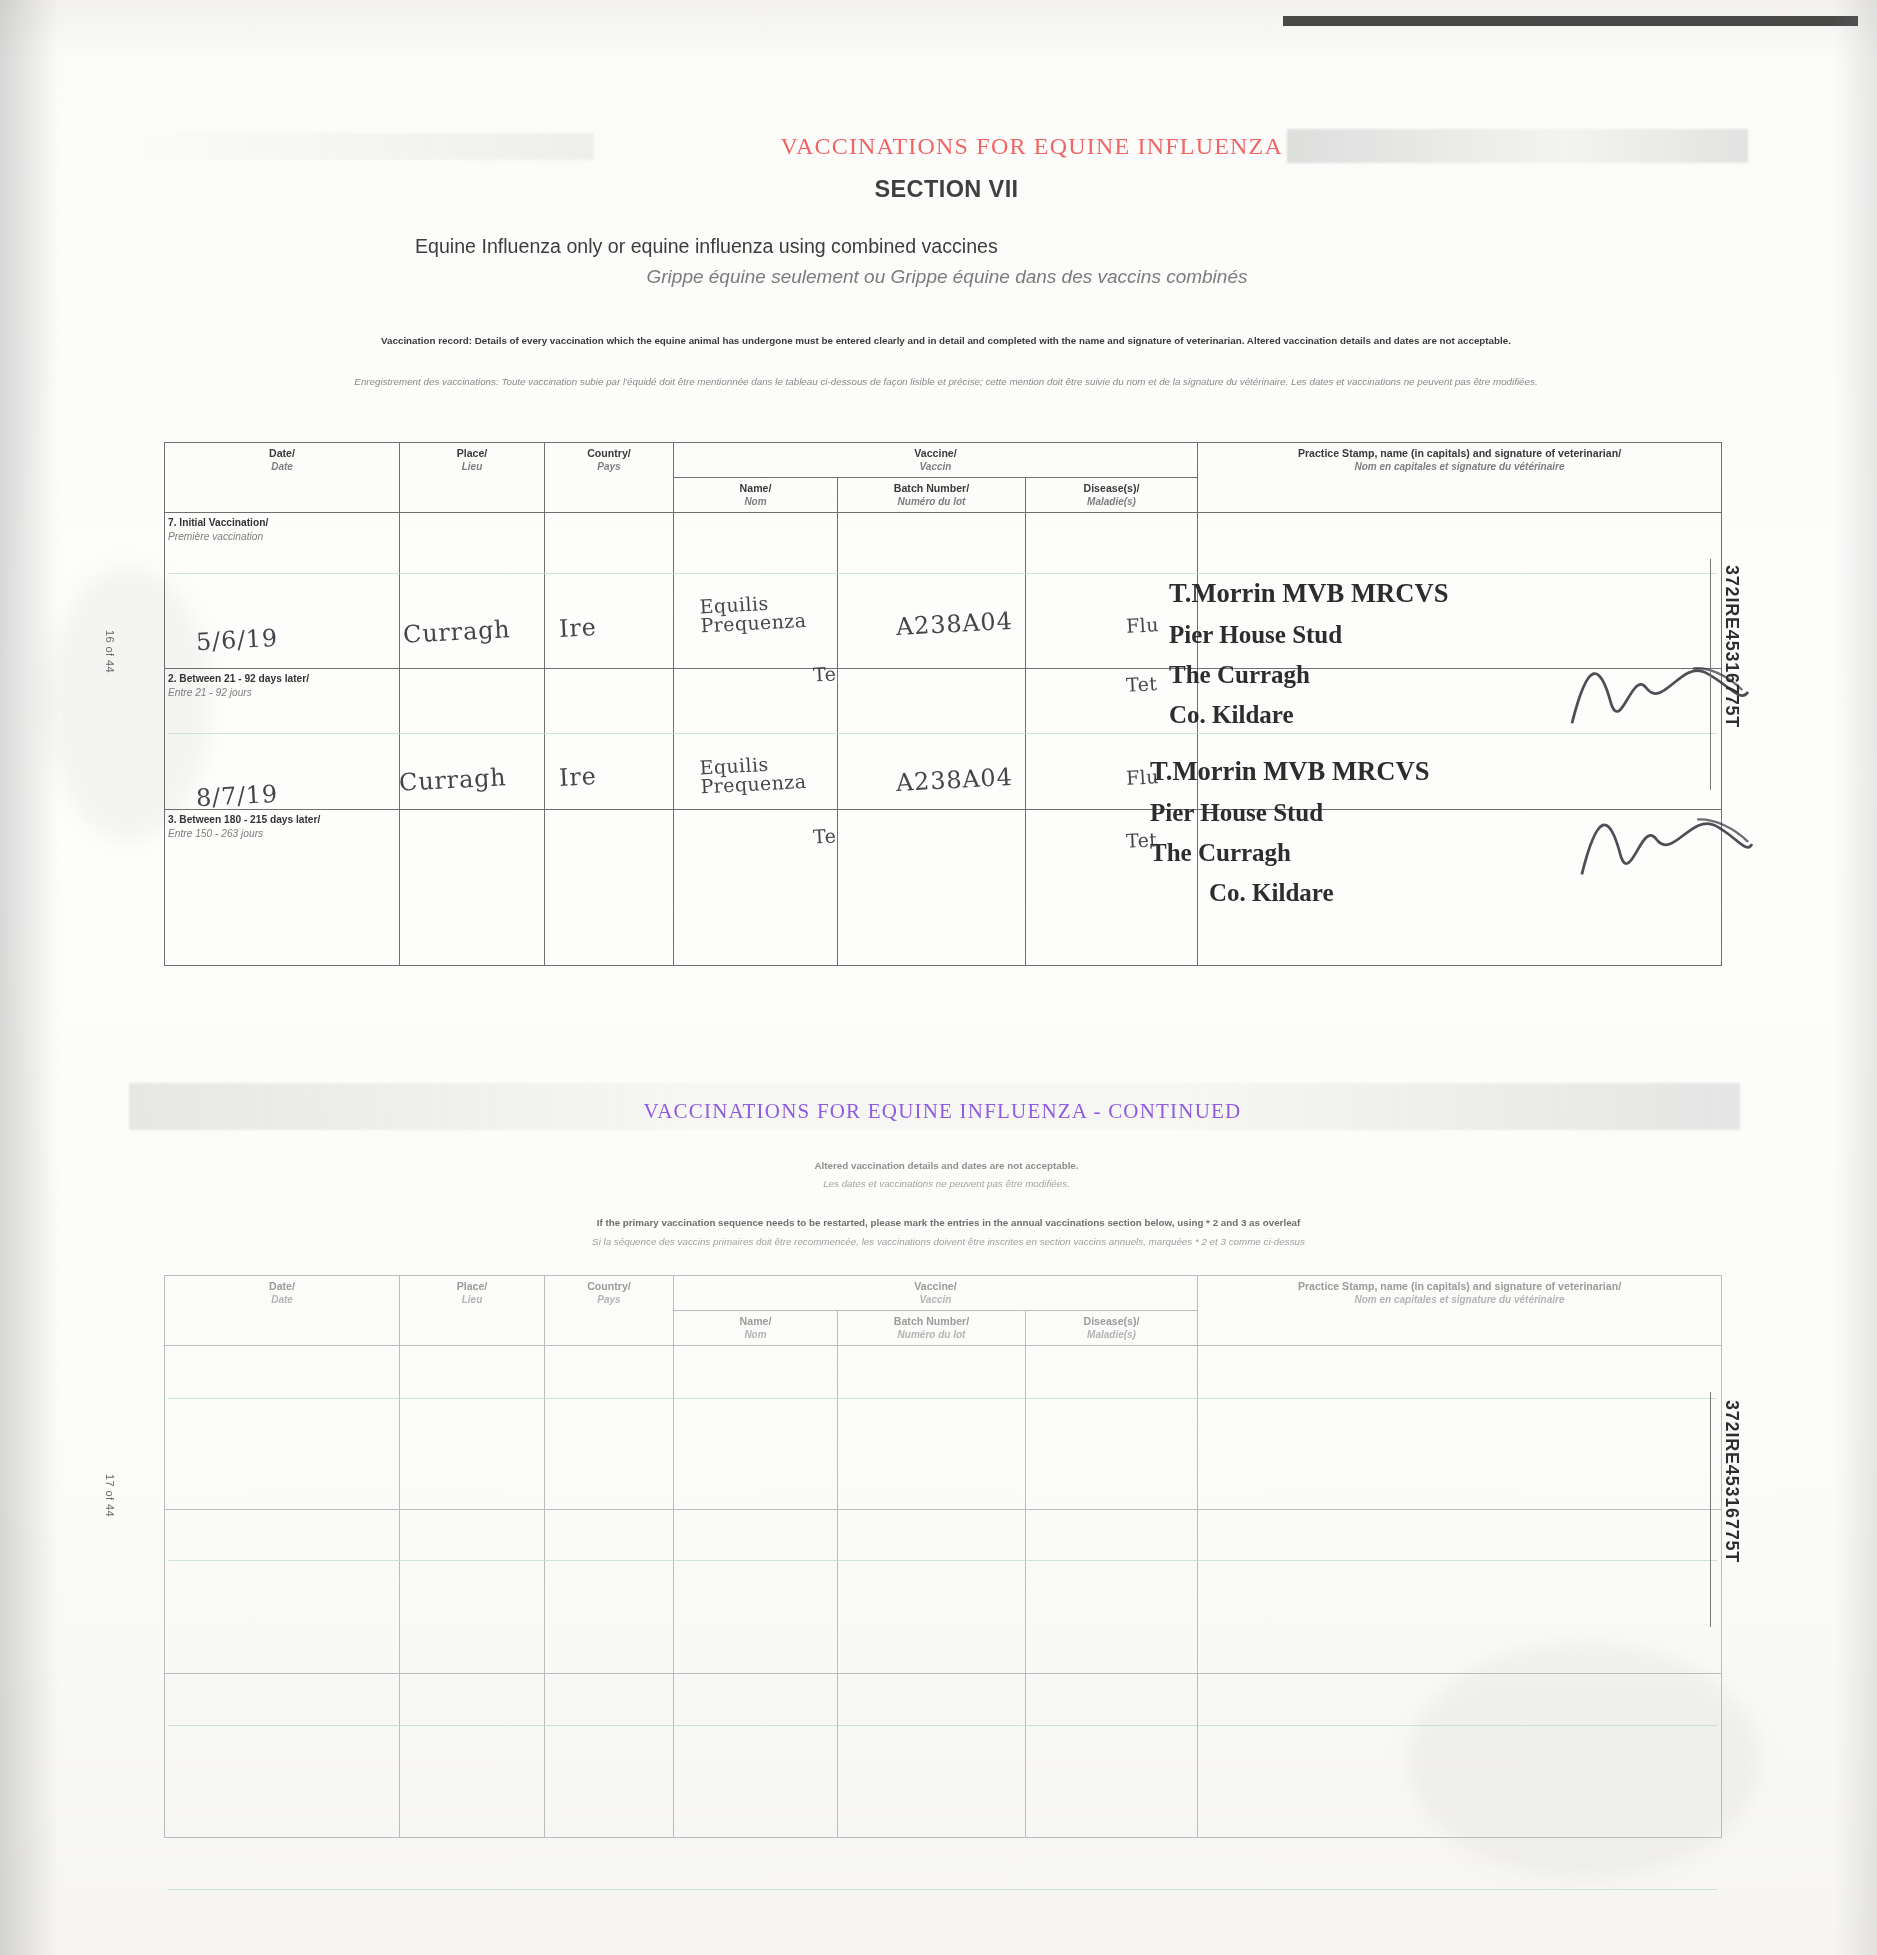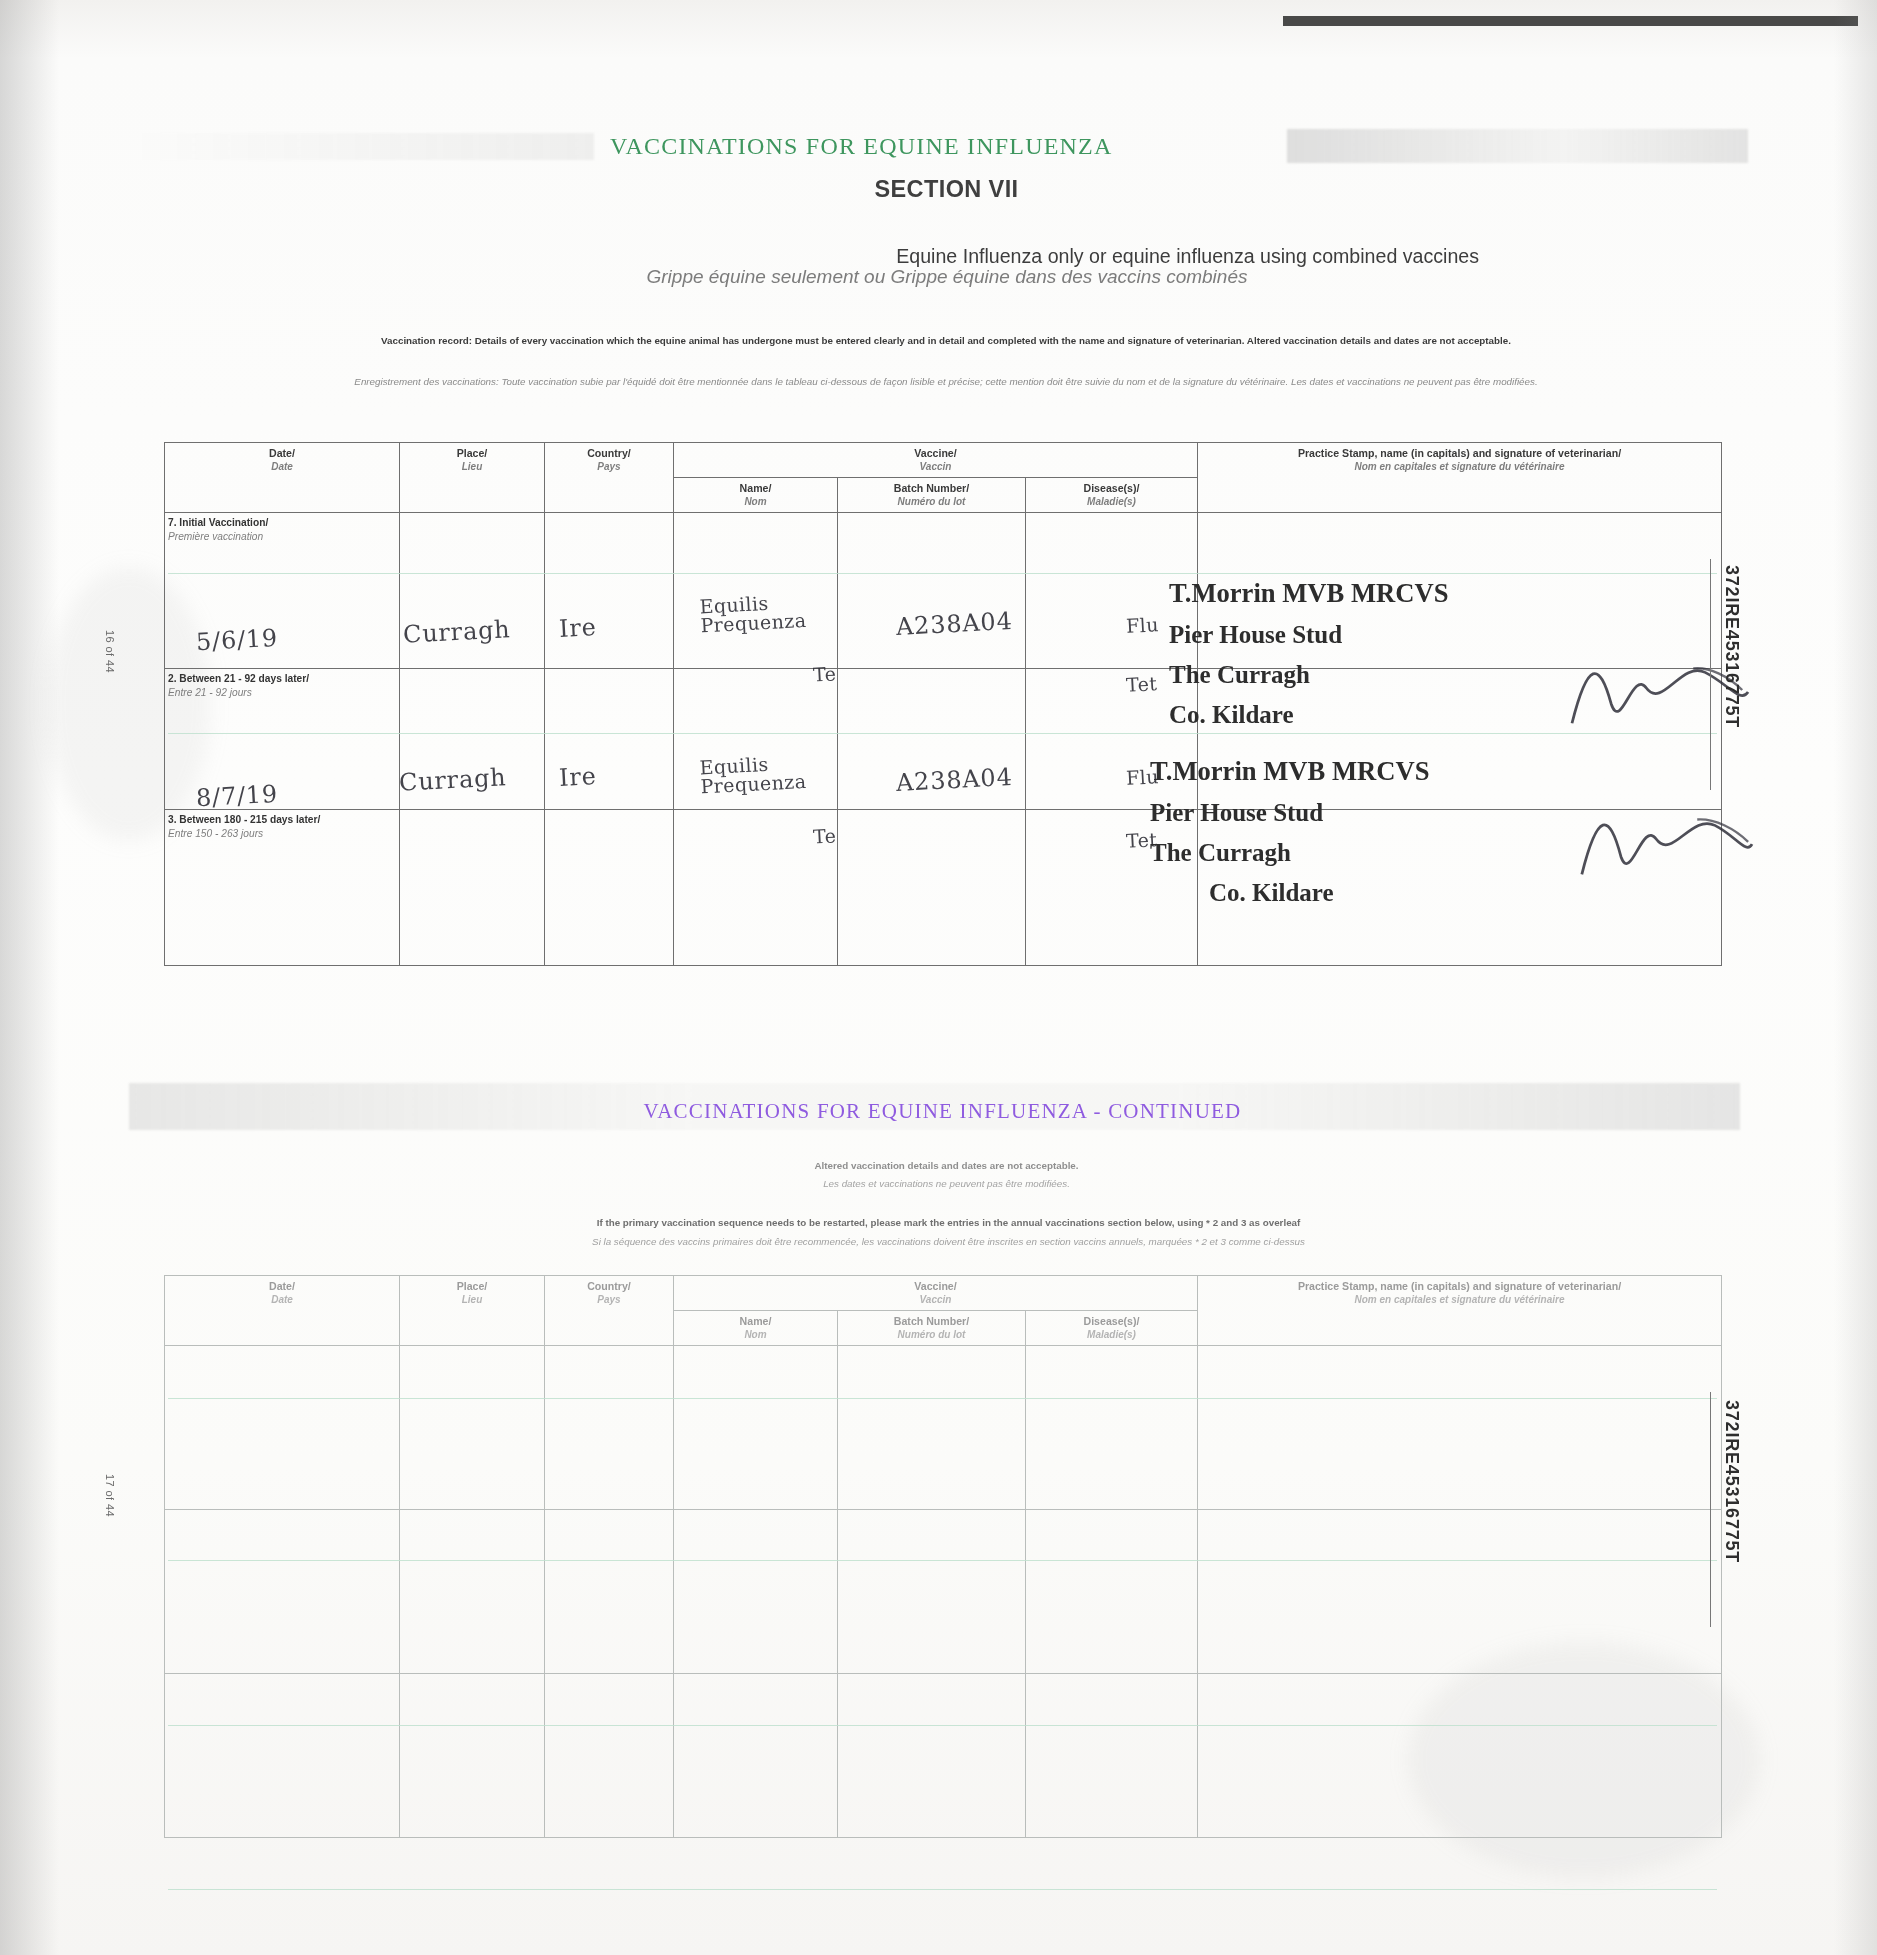--- a/index.html
+++ b/index.html
@@ -48,22 +48,22 @@
   }
 
   
   .doc-title {
     position: absolute;
     left: 610px; top: 133px;
     width: 673px;
     font-family: "Liberation Serif", serif;
     font-size: 24px;
     letter-spacing: 1.2px;
-    color: #15803d;
-    text-align: left;
+    color: #ef4444;
+    text-align: right;
     opacity: .82;
   }
   .title-smudge {
     position: absolute;
     left: 1287px; top: 129px;
     width: 461px; height: 34px;
     background: linear-gradient(90deg, rgba(120,120,120,.22), rgba(120,120,120,.06) 60%, rgba(120,120,120,.18));
     filter: blur(0.8px);
   }
   .title-smudge2 {
@@ -78,23 +78,23 @@
     left: 610px; top: 176px;
     width: 673px;
     text-align: center;
     font-size: 23.5px;
     font-weight: bold;
     color: #3f3f3f;
     letter-spacing: 0.4px;
   }
   .subtitle-en {
     position: absolute;
-    left: 415px; top: 245px;
+    left: 415px; top: 235px;
     width: 1064px;
-    text-align: right;
+    text-align: left;
     font-size: 19.6px;
     color: #3d3d3d;
   }
   .subtitle-fr {
     position: absolute;
     left: 415px; top: 266px;
     width: 1064px;
     text-align: center;
     font-size: 19px;
     color: #7c7c7c;

